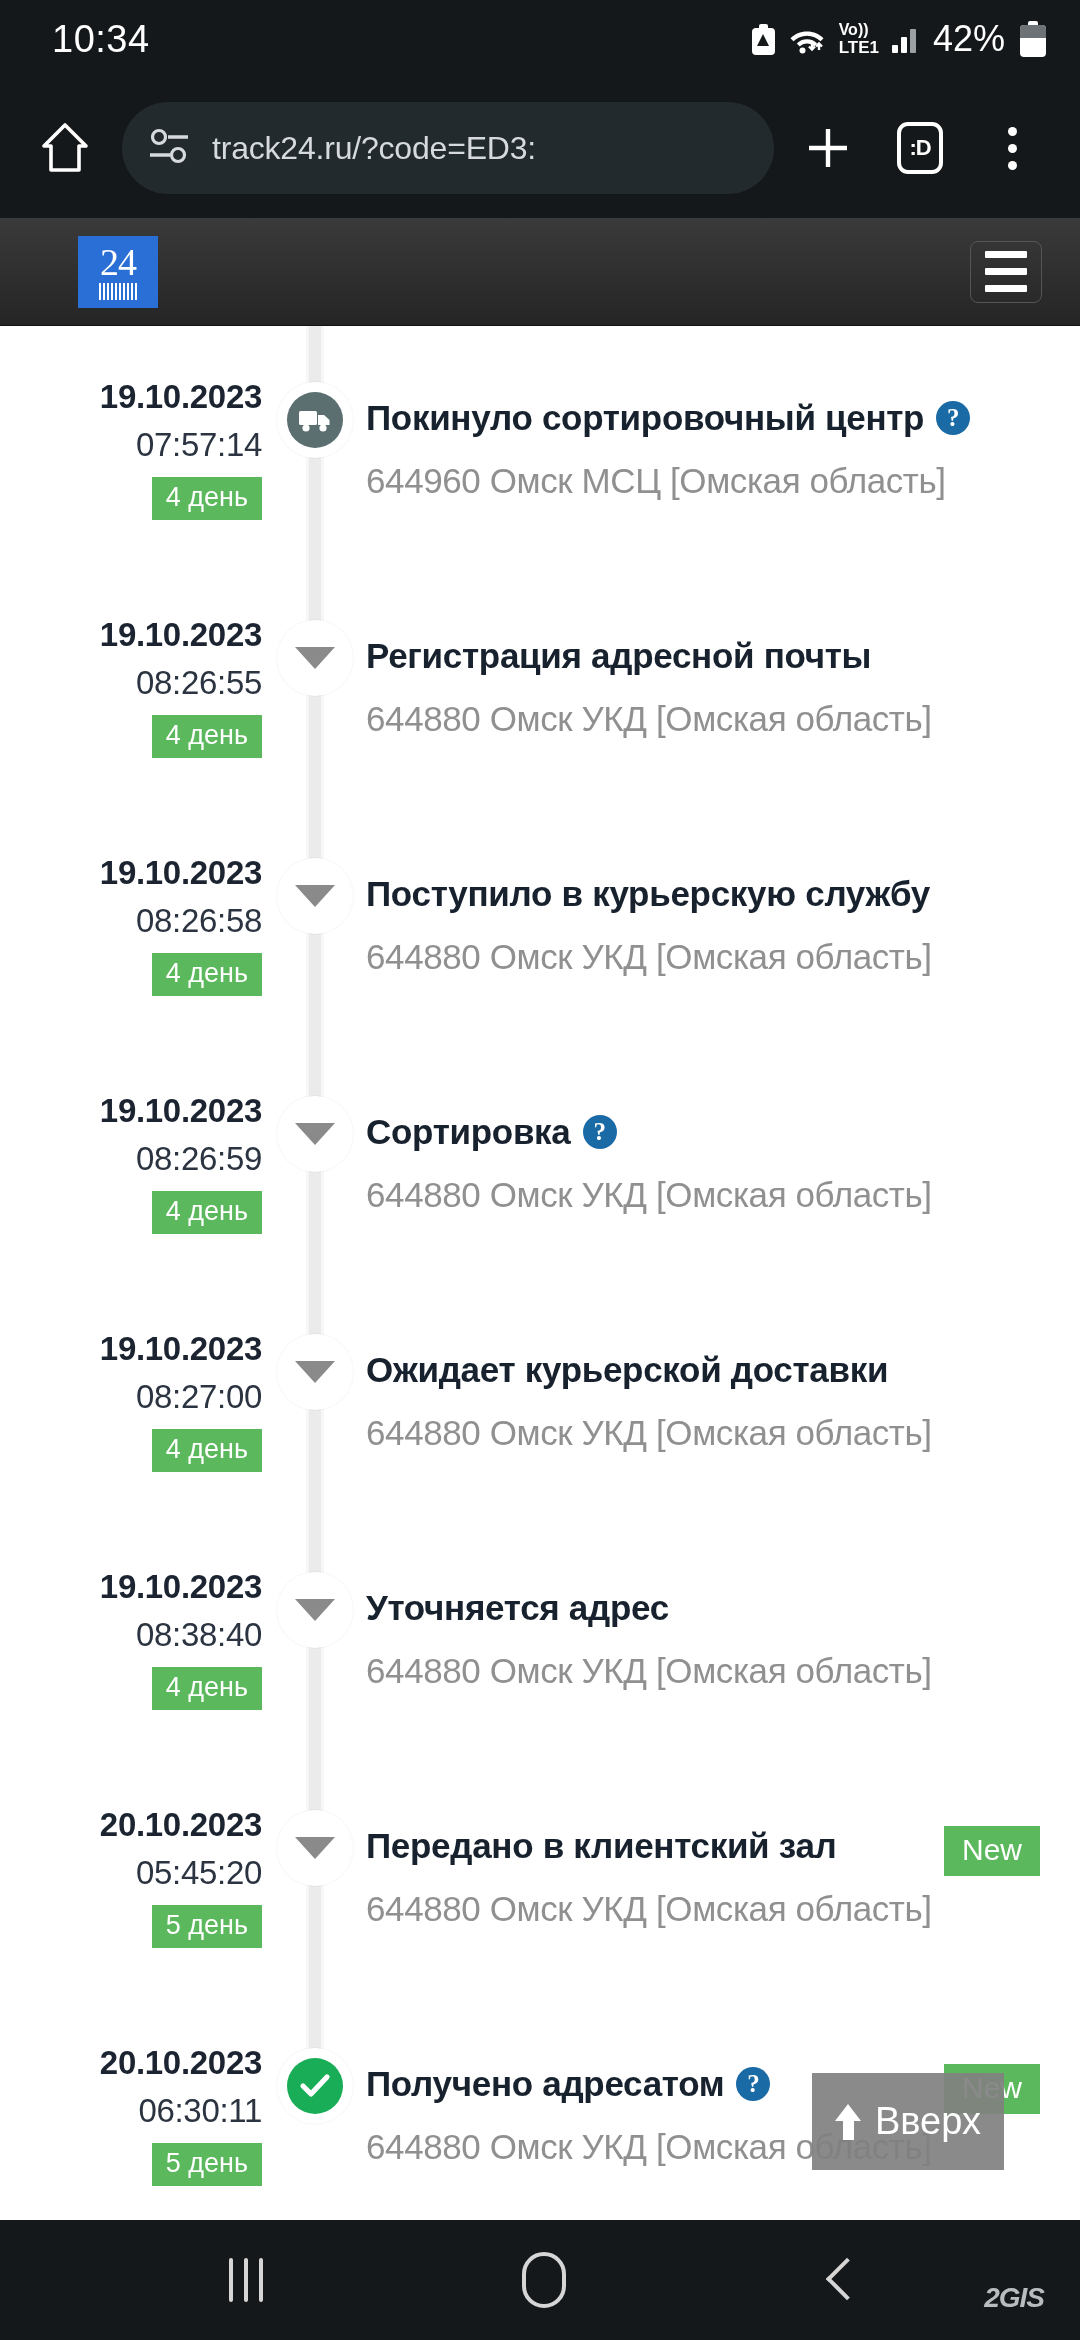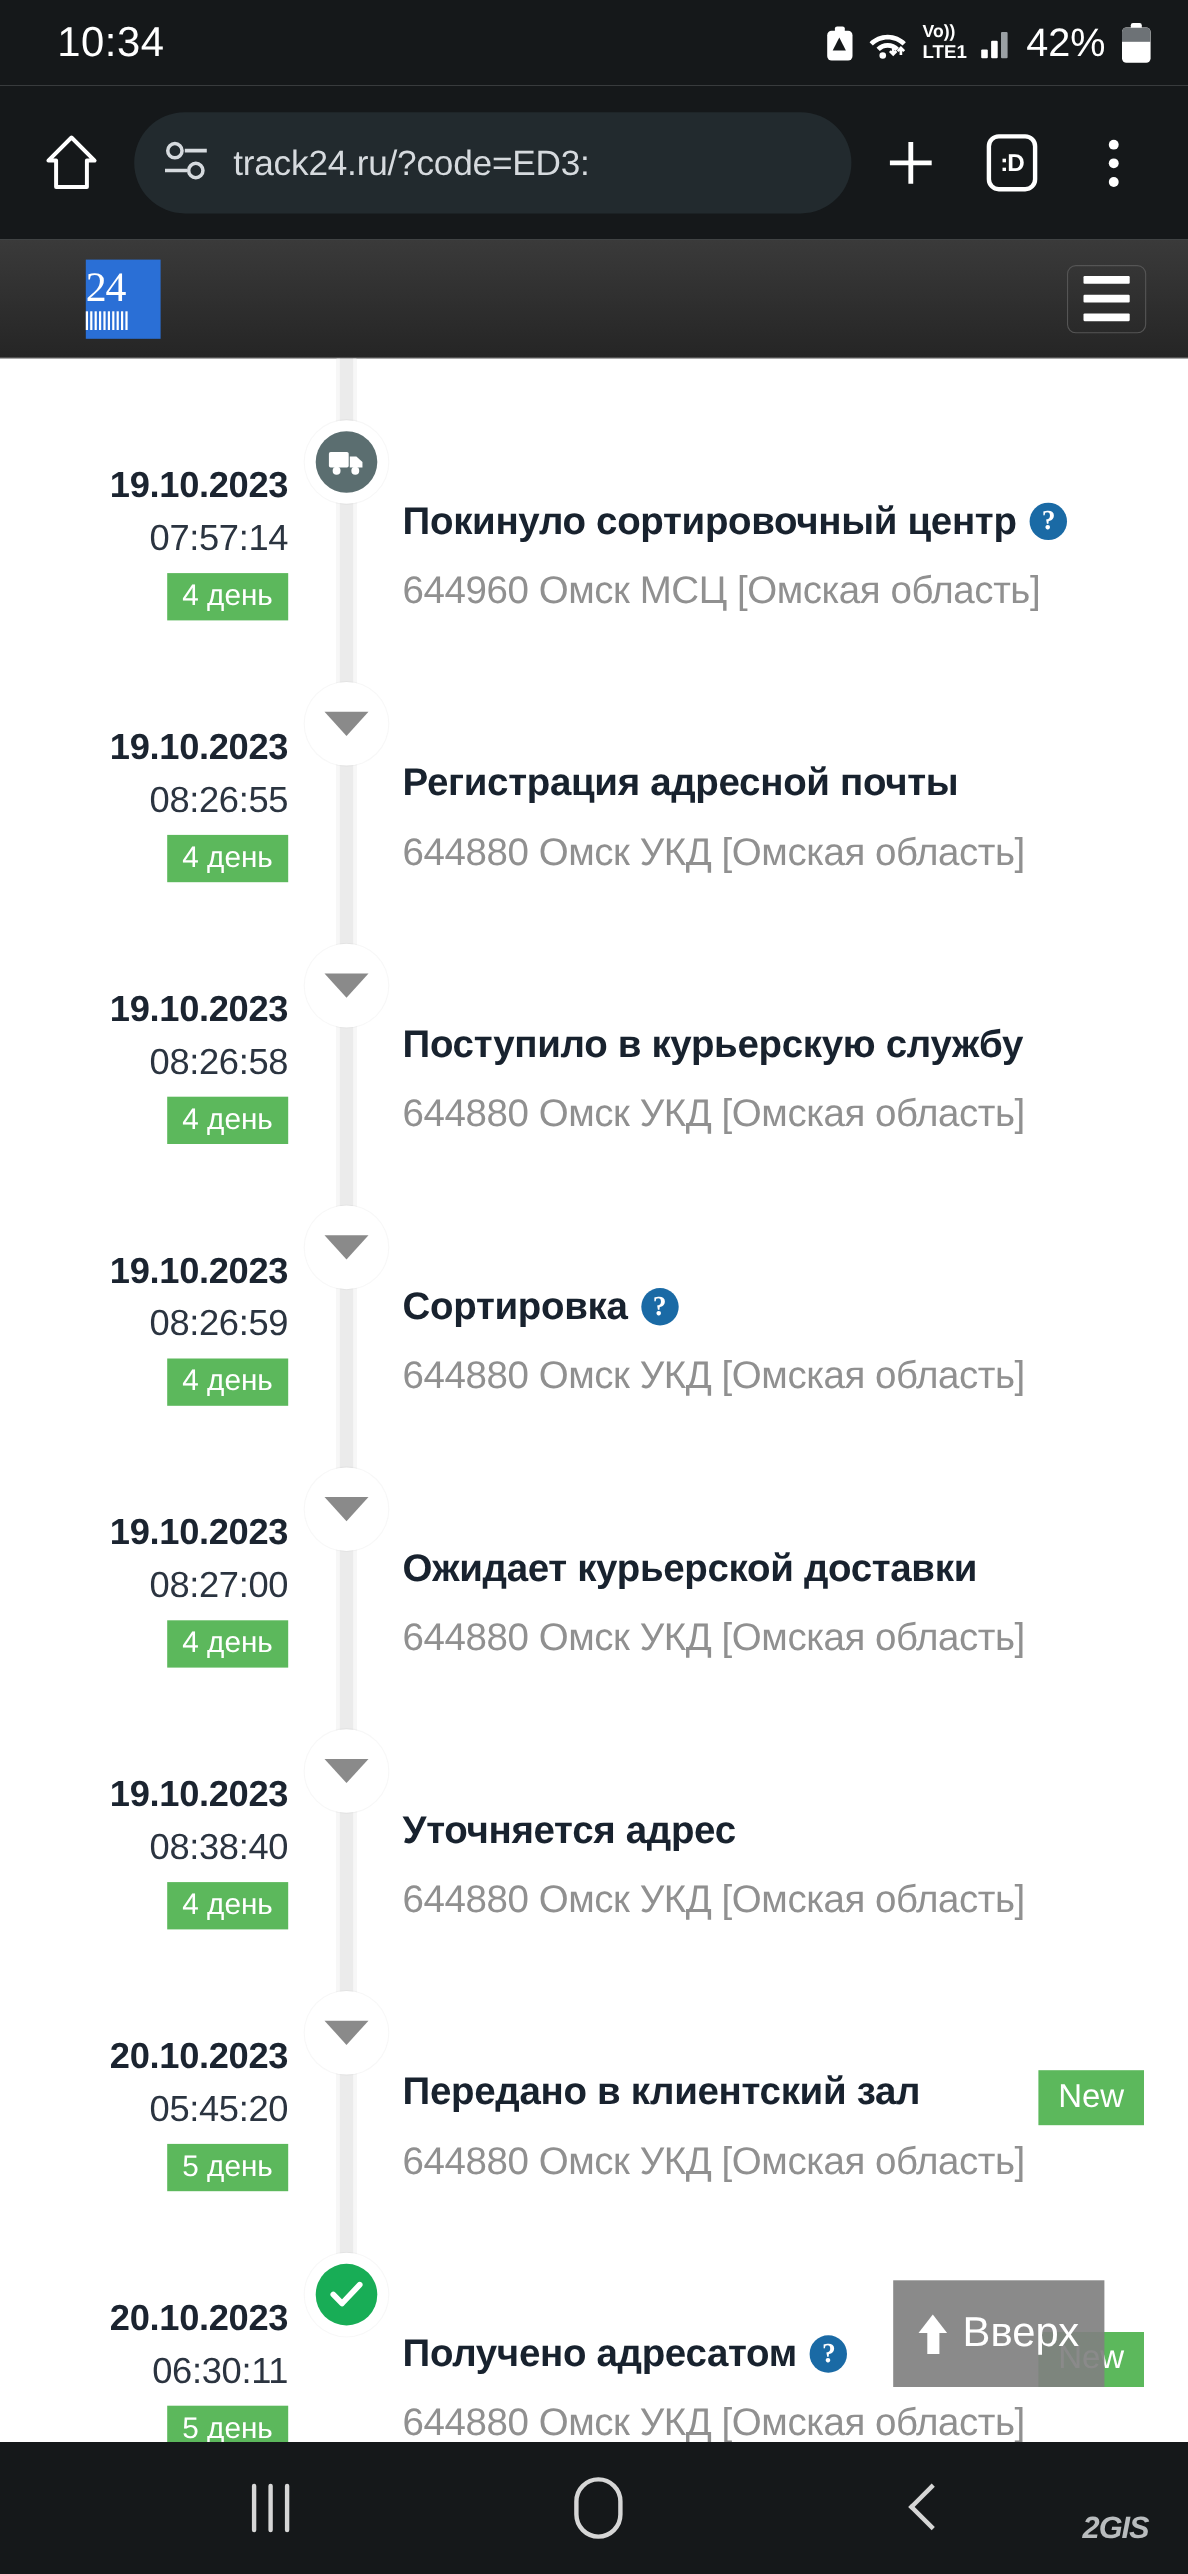--- a/index.html
+++ b/index.html
@@ -88,22 +88,22 @@
 
   
   .siteheader {
     position: absolute; top: 218px; left: 0; width: 1080px; height: 108px;
     background: linear-gradient(#3a3a3a, #252525);
     border-bottom: 1px solid #111;
     display: flex; align-items: center; justify-content: space-between;
     padding: 0 38px 0 78px;
   }
   .logo24 {
-    width: 68px; height: 72px; background: #2a6fd6;
-    display: flex; flex-direction: column; align-items: flex-start;
+    width: 80px; height: 72px; background: #2a6fd6;
+    display: flex; flex-direction: column; align-items: center;
     justify-content: center; padding-top: 2px;
   }
   .logo24 .num {
     color: #ffffff; font-size: 38px; line-height: 34px;
     font-family: "Liberation Serif", serif; letter-spacing: -1px;
   }
   .logo24 .bars { display: flex; gap: 2px; margin-top: 4px; }
   .logo24 .bars i { width: 2px; height: 17px; background: #fff; display: block; }
   .burger {
     width: 72px; height: 62px; border: 1px solid #555; border-radius: 8px;
@@ -115,21 +115,21 @@
   
   .content {
     position: absolute; top: 326px; left: 0; width: 1080px; height: 1894px;
     background: #ffffff; overflow: hidden;
   }
   .spine {
     position: absolute; left: 306px; top: 0; width: 18px; height: 1725px;
     background: #ebebeb; border-left: 3px solid #f7f7f7; border-right: 3px solid #f7f7f7;
   }
   .row {
-    position: relative; height: 238px; display: flex; align-items: flex-end;
+    position: relative; height: 238px; display: flex; align-items: center;
   }
   .row .left {
     width: 286px; flex: 0 0 286px; text-align: right; padding-right: 24px;
     padding-top: 4px;
   }
   .row .date {
     font-size: 33px; font-weight: 700; color: #1b2430; line-height: 46px;
     letter-spacing: -.3px;
   }
   .row .time {

